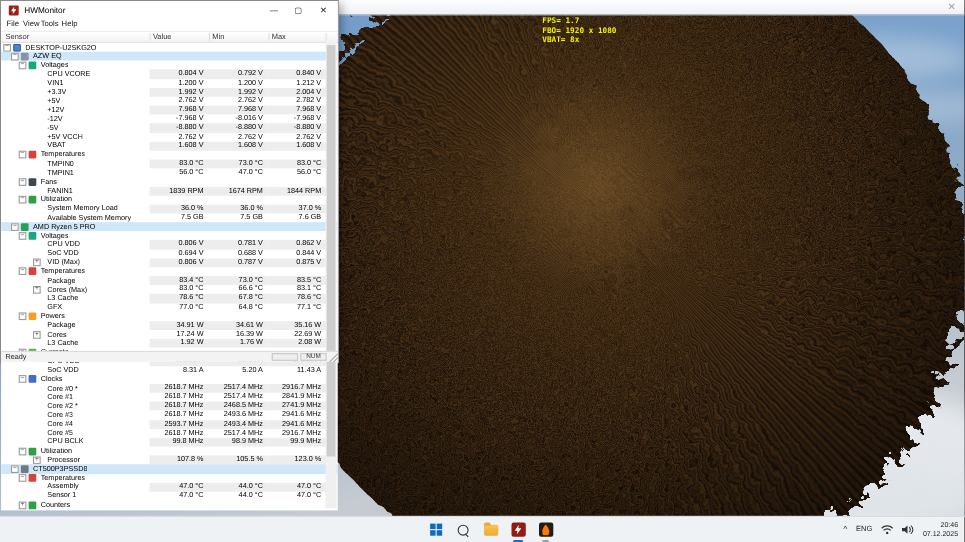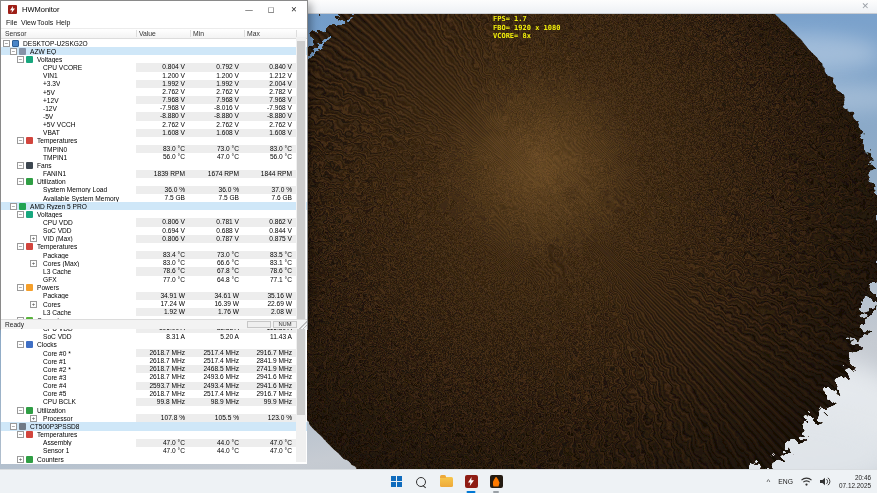--- a/index.html
+++ b/index.html
@@ -137,21 +137,21 @@
       <span class="fur-close">✕</span>
     </div>
     <div class="scene">
       <div class="cloud c1"></div>
       <div class="cloud c2"></div>
       <div class="cloud c3"></div>
       <div class="cloud c4"></div>
       <div class="fur-ball"></div>
       <div class="fps-overlay"><span>FPS= 1.7</span>
 <span>FBO= 1920 x 1080</span>
-<span>VCORE= 8x</span></div>
+<span>VBAT= 8x</span></div>
     </div>
   </div>
 
   <div class="hwm">
     <div class="hwm-titlebar">
       <div class="app-icon">
           <div class="bolt"></div>
         </div>
       <span class="hwm-title">HWMonitor</span>
       <span class="winbtn min">—</span>

